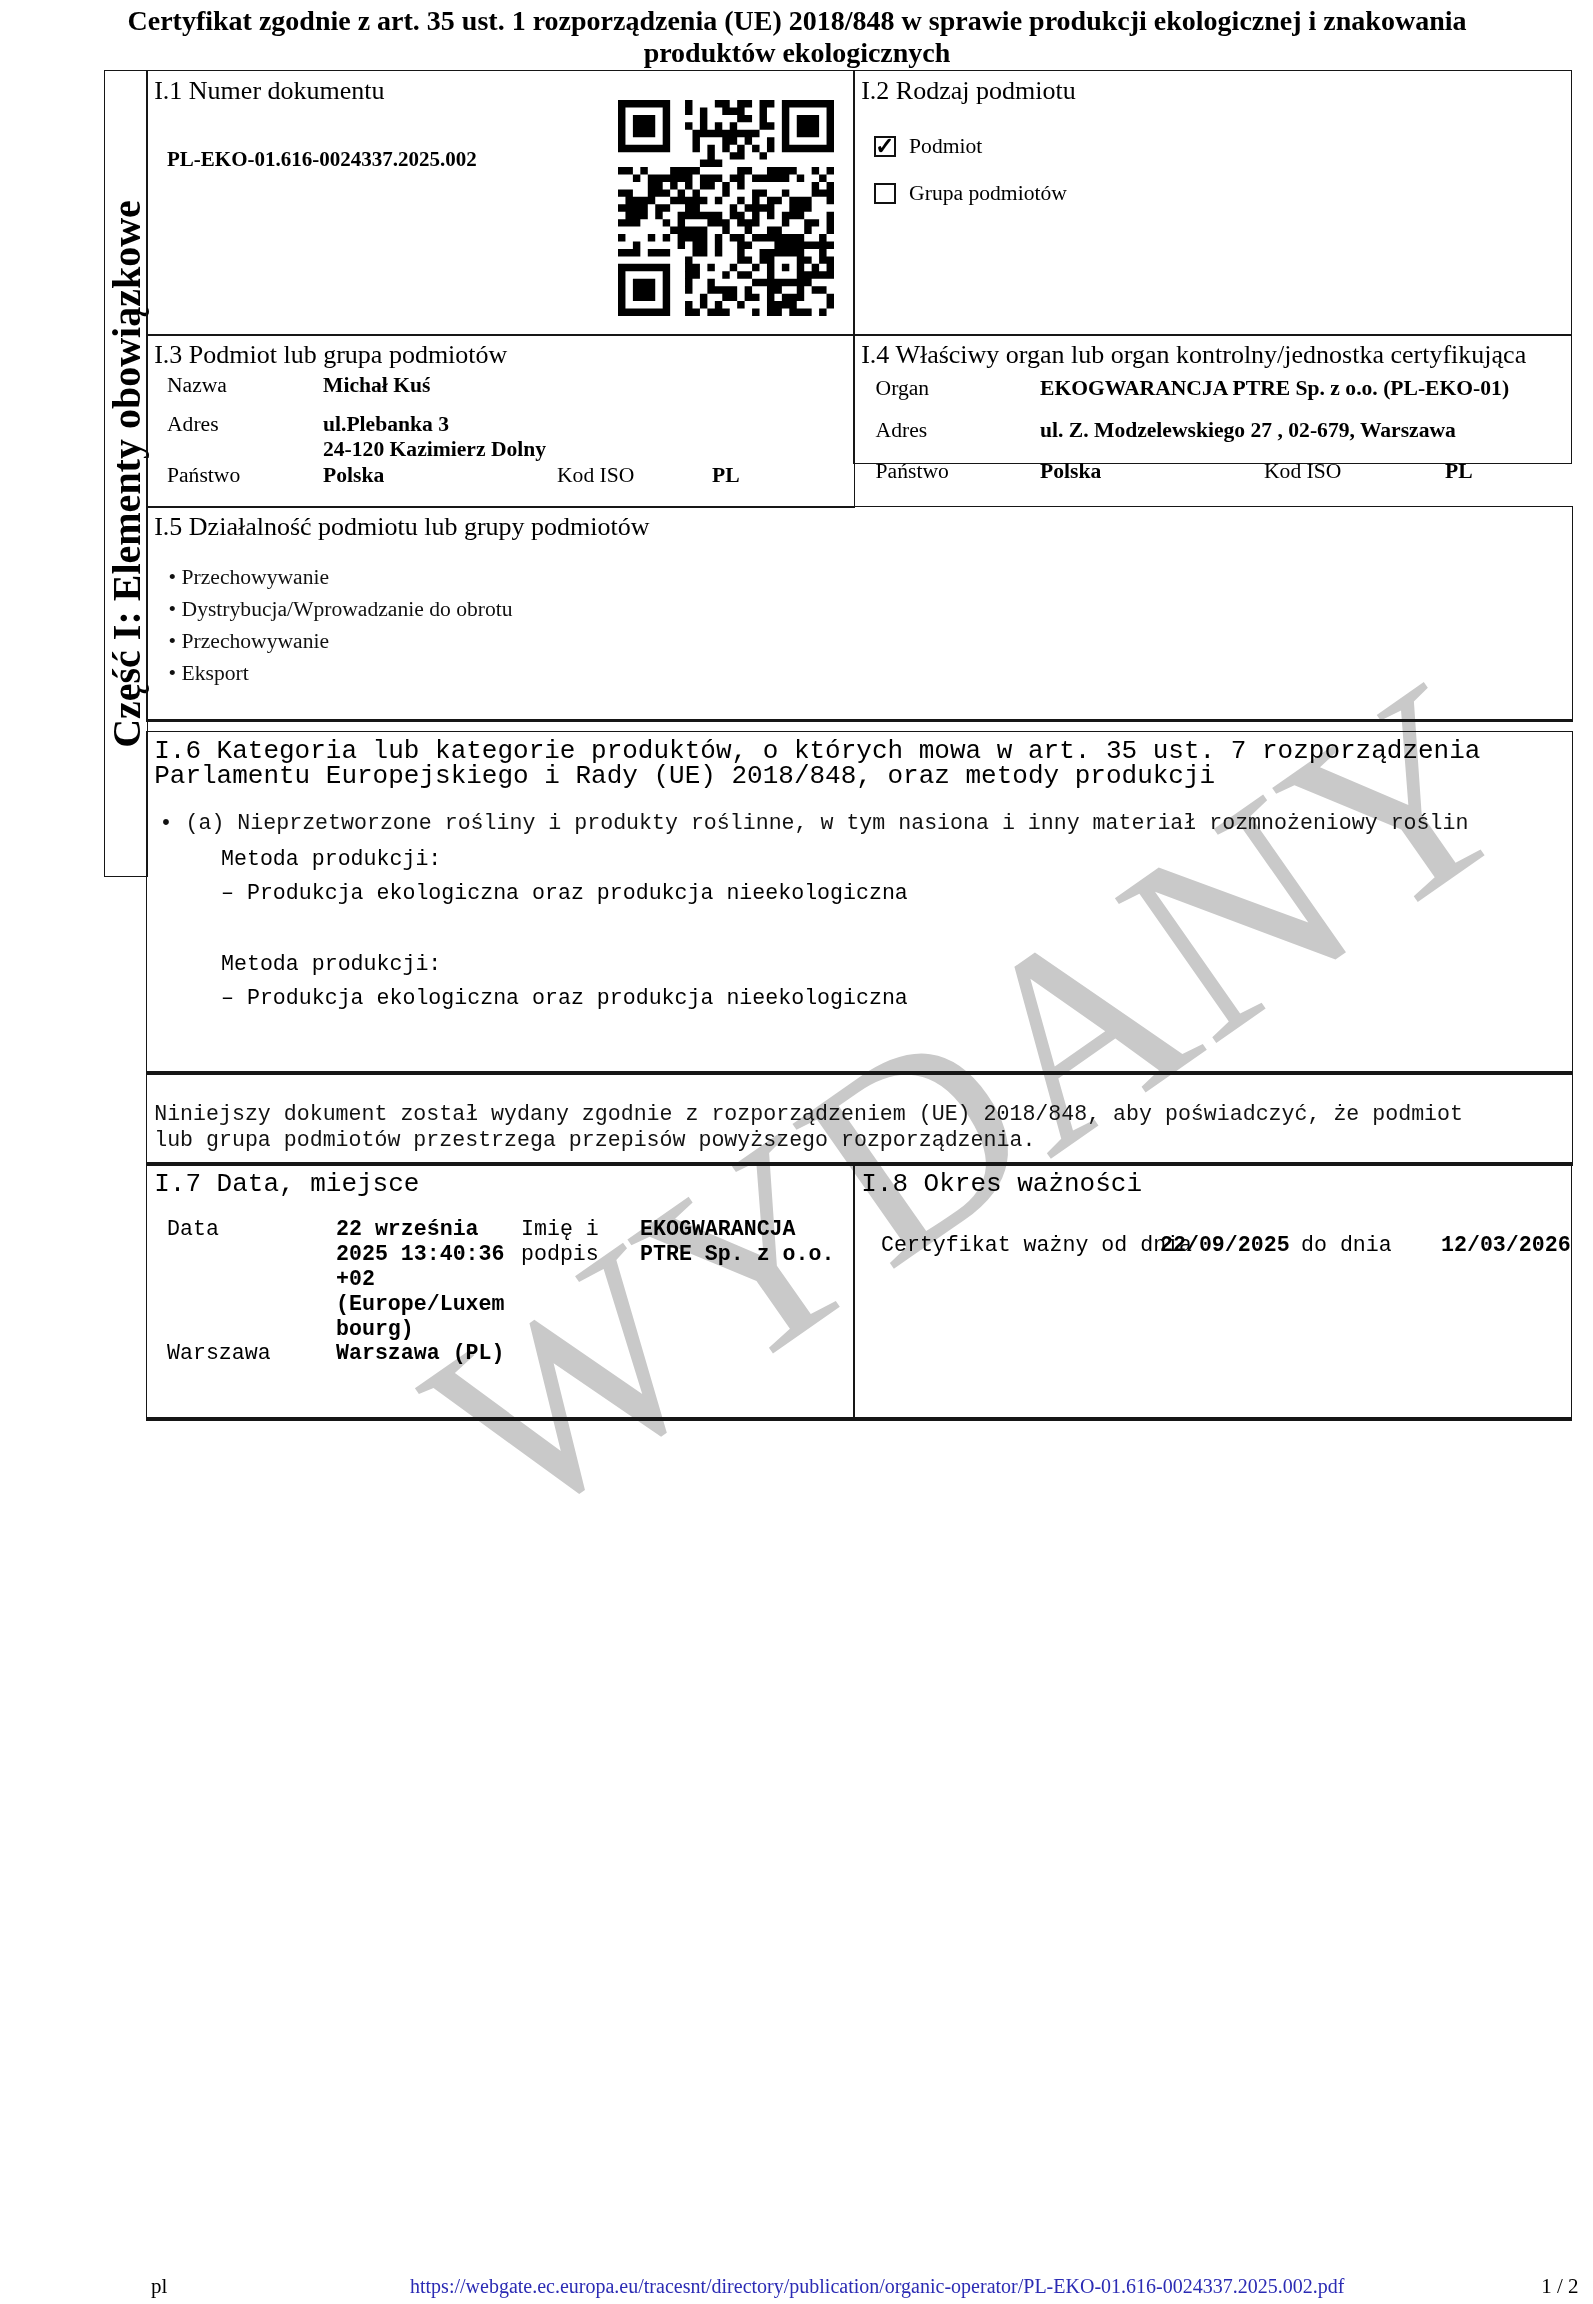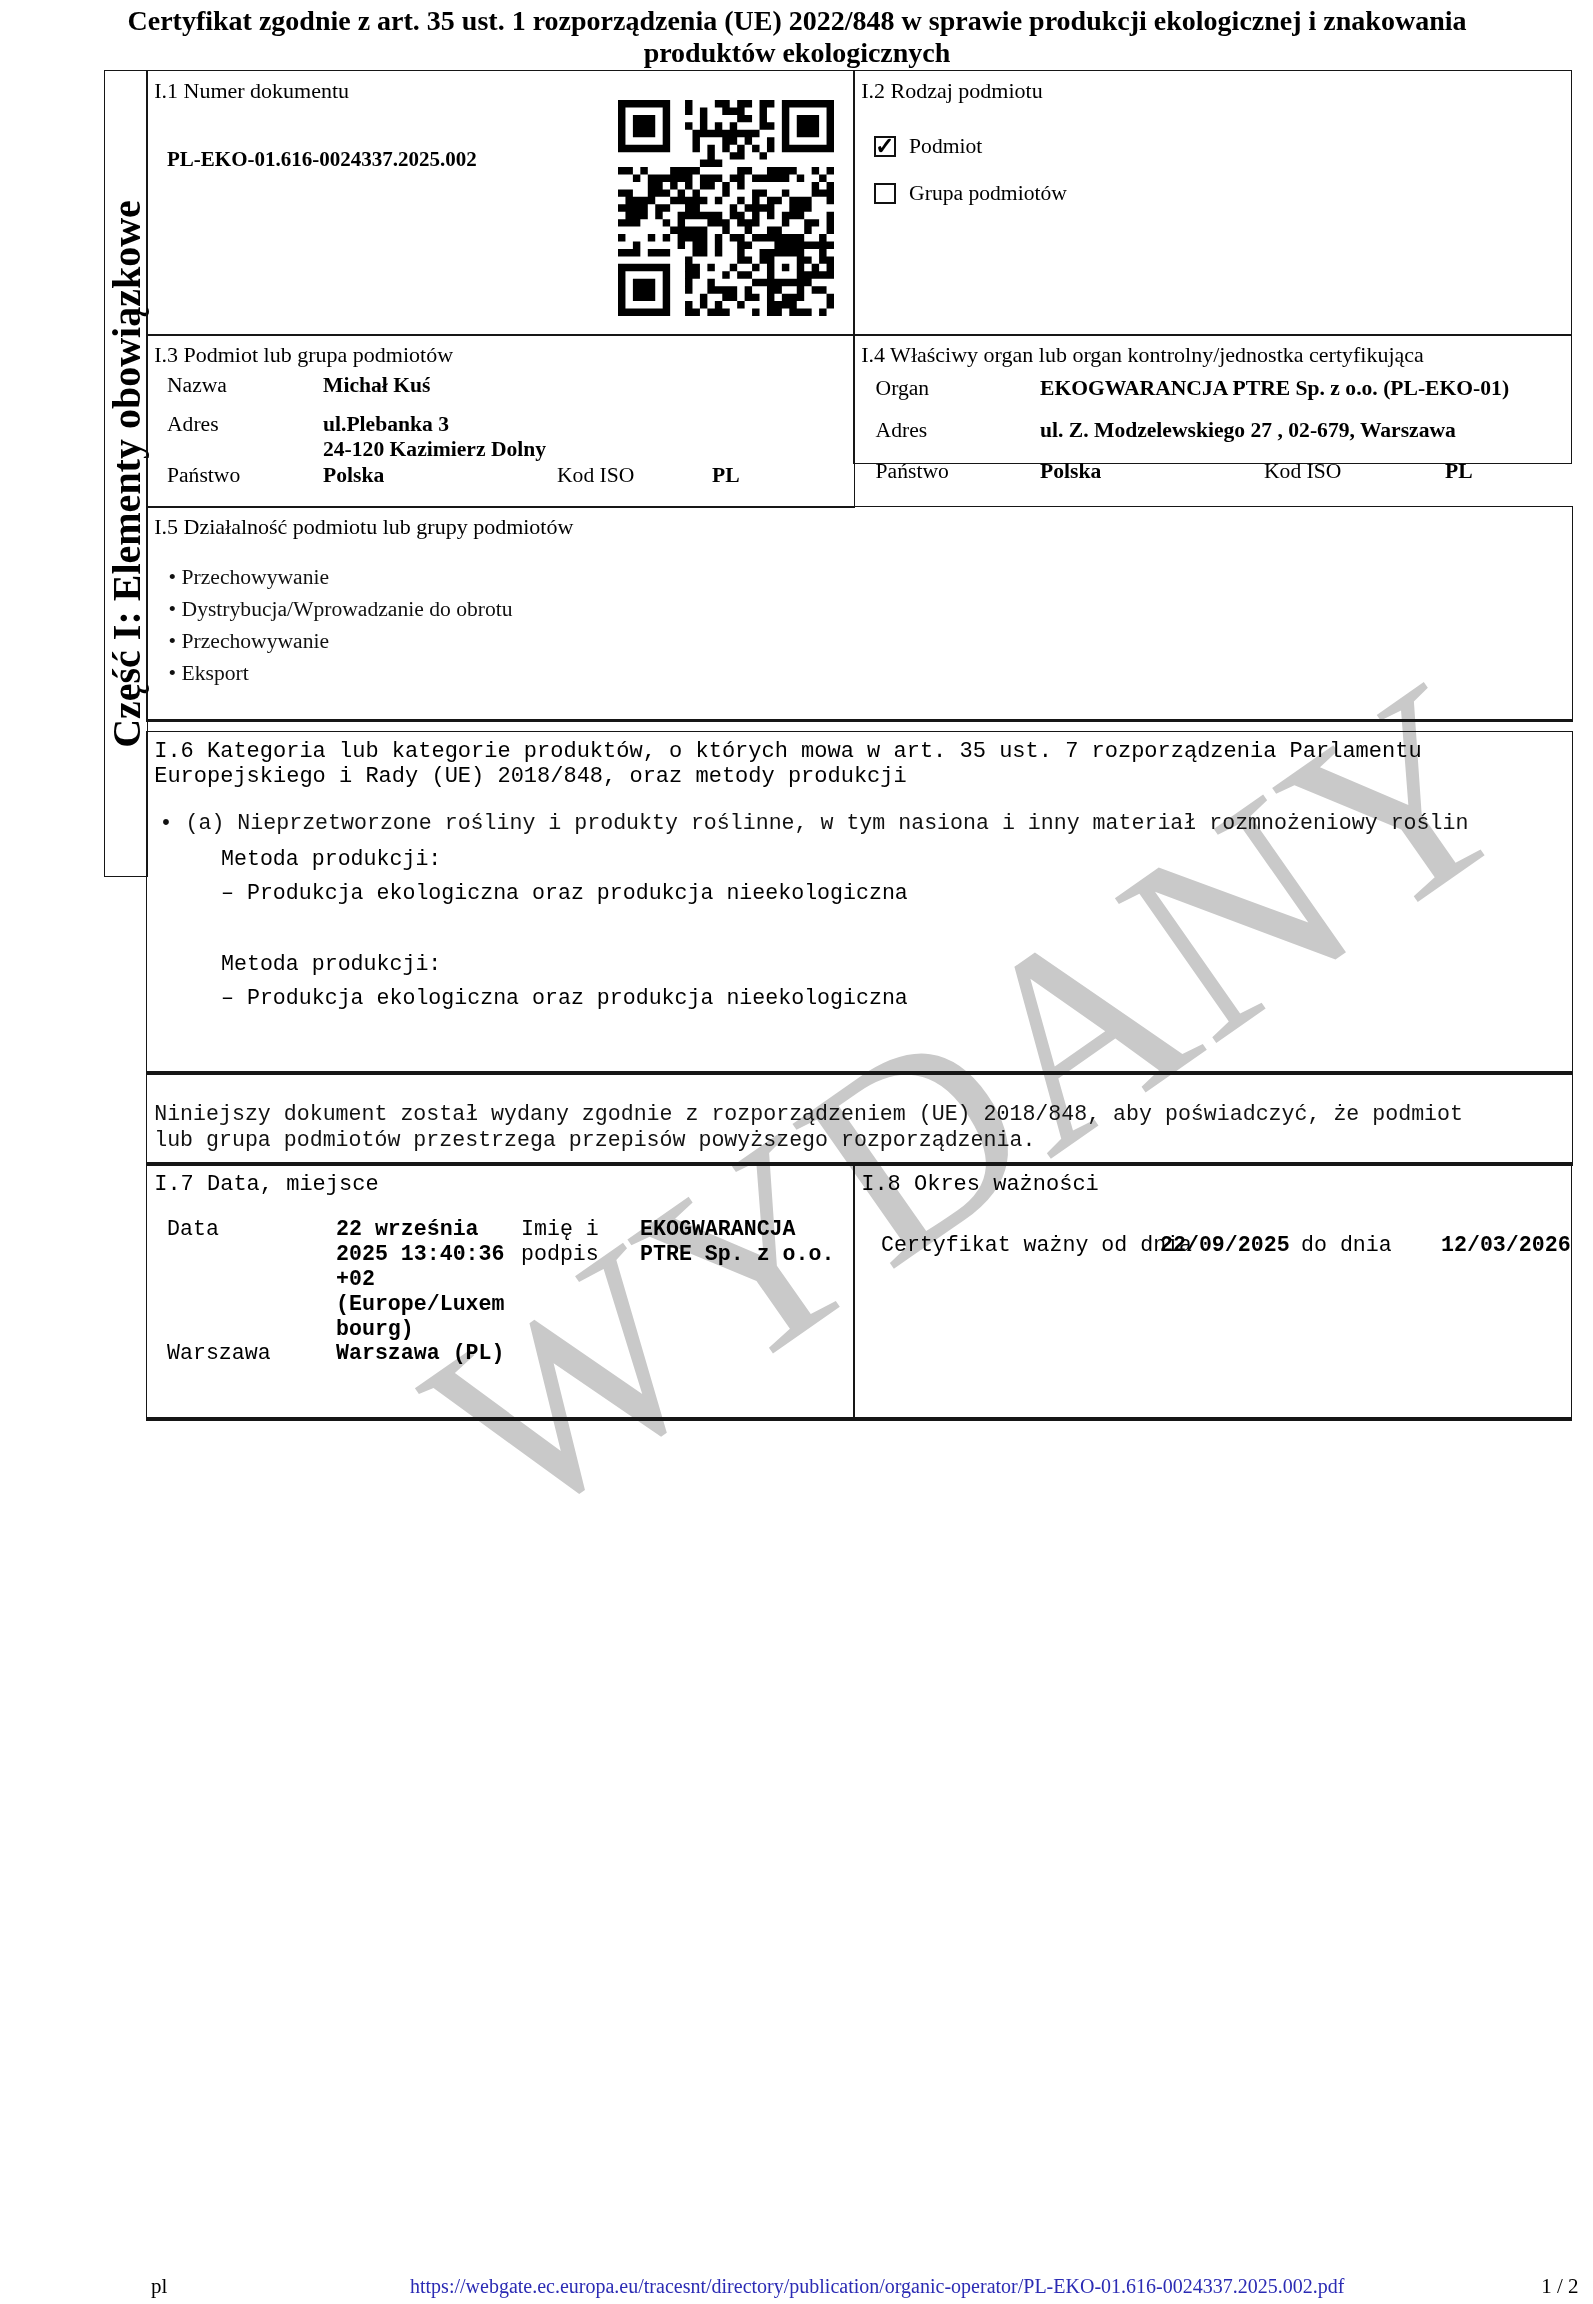--- a/index.html
+++ b/index.html
@@ -18,21 +18,21 @@
   
   #watermark{
     position:absolute;left:972px;top:1103px;transform:translate(-50%,-50%) rotate(-35deg);
     font-size:270px;font-weight:400;color:#c9c9c9;white-space:nowrap;letter-spacing:1.8px;
     user-select:none;pointer-events:none;
   }
   
   .box{position:absolute;border:1.8px solid #161616;background:transparent;}
   .box.heavy{border-bottom-width:4.5px;font-family:Liberation Mono, monospace;}
   .box.semiheavy{border-bottom-width:3.6px;}
-  .hdr{position:absolute;left:7.2px;top:7.2px;font-size:22px;line-height:25px;color:#000;}
+  .hdr{position:absolute;left:7.2px;top:7.2px;font-size:26px;line-height:25px;color:#000;}
   .lbl{font-size:21.6px;color:#000;}
   .val{font-size:21.6px;font-weight:bold;color:#000;}
   
   #sidebar{position:absolute;left:104px;top:70px;width:44px;height:807px;border:1.8px solid #161616;}
   #sidebar span{
     position:absolute;left:50%;top:50%;transform:translate(-50%,-50%) rotate(-90deg);
     white-space:nowrap;font-weight:bold;font-size:40px;color:#000;
   }
   
   .cbrow{position:absolute;display:flex;align-items:center;}
@@ -54,21 +54,21 @@
   
   .footer{position:absolute;font-size:21px;color:#000;}
   #footer-url{color:#2b2bb4;text-decoration:none;font-size:20px;}
   .wrapcol{overflow-wrap:break-word;}
 </style>
 </head>
 <body>
 
 <div id="page">
 
-  <div id="title">Certyfikat zgodnie z art. 35 ust. 1 rozporządzenia (UE) 2022/848 w sprawie produkcji ekologicznej i znakowania produktów ekologicznych</div>
+  <div id="title">Certyfikat zgodnie z art. 35 ust. 1 rozporządzenia (UE) 2018/848 w sprawie produkcji ekologicznej i znakowania produktów ekologicznych</div>
 
   <div id="watermark">WYDANY</div>
 
   <div id="sidebar">
     <span>Część I: Elementy obowiązkowe</span>
   </div>
 
   <div class="box" style="left:146px;top:70px;width:709px;height:266px;">
     <div class="hdr">I.1 Numer dokumentu</div>
     <div class="val abs" style="left:20px;top:76px;font-size:21px;">PL-EKO-01.616-0024337.2025.002</div>

